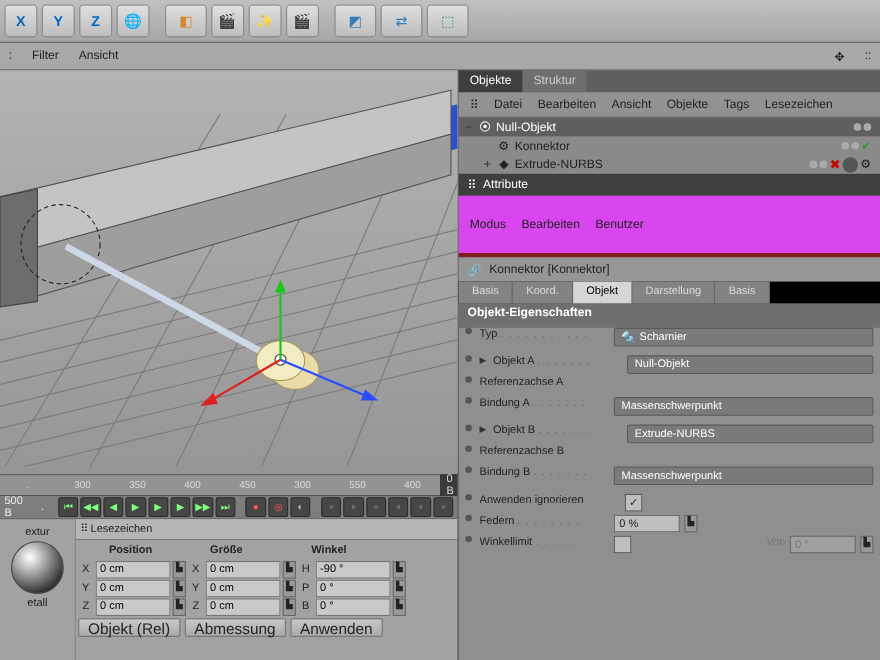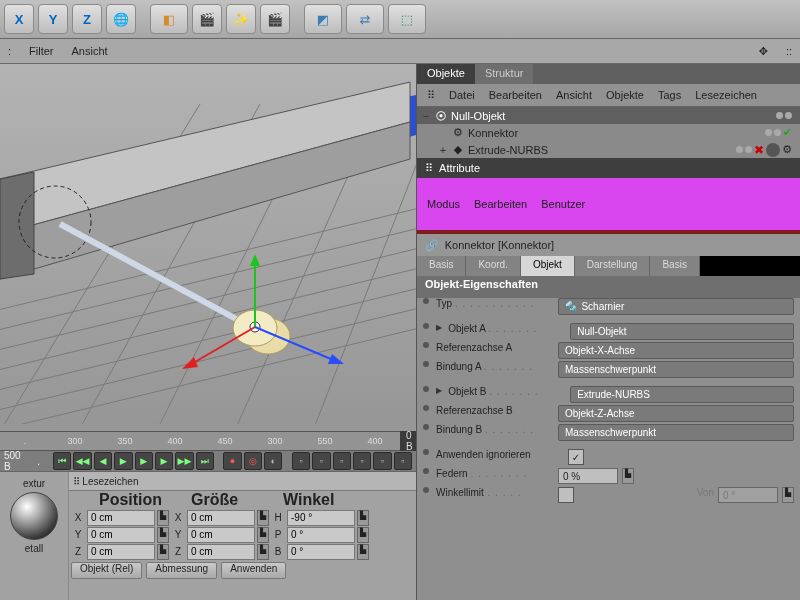--- a/index.html
+++ b/index.html
@@ -32,27 +32,27 @@
 .tctl.red{color:#ff5555}
 .tctl.gray{color:#bbb}
 
 
 #coords-area{display:flex;height:130px;background:#a2a2a2;border-top:1px solid #666}
 #mat-pane{width:68px;border-right:1px solid #888;display:flex;flex-direction:column;align-items:center;padding-top:6px;gap:3px;font-size:10px}
 .mat-ball{width:46px;height:46px;border-radius:50%;background:radial-gradient(circle at 35% 30%,#fff 0%,#bcbcbc 25%,#3f3f3f 70%,#000 100%);border:1px solid #444}
 #coords{flex:1;padding:0}
 .coord-hdr{height:18px;display:flex;align-items:center;background:#b5b5b5;border-bottom:1px solid #7a7a7a;padding-left:4px;gap:2px;font-size:10px}
 .coord-row{display:flex;align-items:center;height:17px;gap:2px;padding-left:2px}
-.coord-head{display:flex;height:18px;align-items:center;padding-left:2px;font-size:16px;font-weight:bold}
+.coord-head{display:flex;height:18px;align-items:center;padding-left:2px;font-size:10px;font-weight:bold}
 .coord-head span{flex:0 0 92px}
 .coord-head span:first-child{flex:0 0 28px}
 .axis{width:14px;text-align:center;font-size:10px}
 .cinput{width:60px;height:14px;background:#c9c9c9;border:1px solid #777;font-size:10px;padding:0 3px}
 .spin{width:10px;height:14px;background:#999;border:1px solid #666;font-size:8px;text-align:center}
-.cbtn{height:15px;padding:0 8px;font-size:10px;background:linear-gradient(#c9c9c9,#a9a9a9);border:1px solid #777;border-radius:2px;margin:2px}
+.cbtn{height:15px;padding:0 8px;font-size:14px;background:linear-gradient(#c9c9c9,#a9a9a9);border:1px solid #777;border-radius:2px;margin:2px}
 
 
 #right-col{flex:1;background:#8f8f8f;border-left:1px solid #555;display:flex;flex-direction:column}
 .panel-tabs{height:20px;display:flex;background:#5f5f5f}
 .ptab{padding:3px 10px;font-size:11px;color:#ccc;background:#6e6e6e}
 .ptab.active{background:#3e3e3e;color:#fff}
 .panel-menu{height:22px;display:flex;align-items:center;gap:14px;padding:0 10px;background:#929292;border-bottom:1px solid #666;font-size:11px}
 
 
 #obj-tree{background:#8a8a8a;font-size:11px}
@@ -348,38 +348,36 @@
     <div class="gap-row"></div>
     <div class="prop-row">
       <span class="disc"></span>
         <span class="tri">▶</span>
         <span class="prop-label"><span>Objekt A</span> <span class="dots">. . . . . . .</span></span>
       <div class="prop-field">Null-Objekt</div>
     </div>
     <div class="prop-row">
       <span class="disc"></span>
         <span class="prop-label">Referenzachse A</span>
-      <div class="prop-field combo">Objekt-X-Achse</div>
     </div>
     <div class="prop-row">
       <span class="disc"></span>
         <span class="prop-label"><span>Bindung A</span> <span class="dots">. . . . . . .</span></span>
       <div class="prop-field combo">Massenschwerpunkt</div>
     </div>
     <div class="gap-row"></div>
     <div class="prop-row">
       <span class="disc"></span>
         <span class="tri">▶</span>
         <span class="prop-label"><span>Objekt B</span> <span class="dots">. . . . . . .</span></span>
       <div class="prop-field">Extrude-NURBS</div>
     </div>
     <div class="prop-row">
       <span class="disc"></span>
         <span class="prop-label">Referenzachse B</span>
-      <div class="prop-field combo">Objekt-Z-Achse</div>
     </div>
     <div class="prop-row">
       <span class="disc"></span>
         <span class="prop-label"><span>Bindung B</span> <span class="dots">. . . . . . .</span></span>
       <div class="prop-field combo">Massenschwerpunkt</div>
     </div>
     <div class="gap-row"></div>
     <div class="prop-row">
       <span class="disc"></span>
         <span class="prop-label" style="width:128px">Anwenden ignorieren</span>

